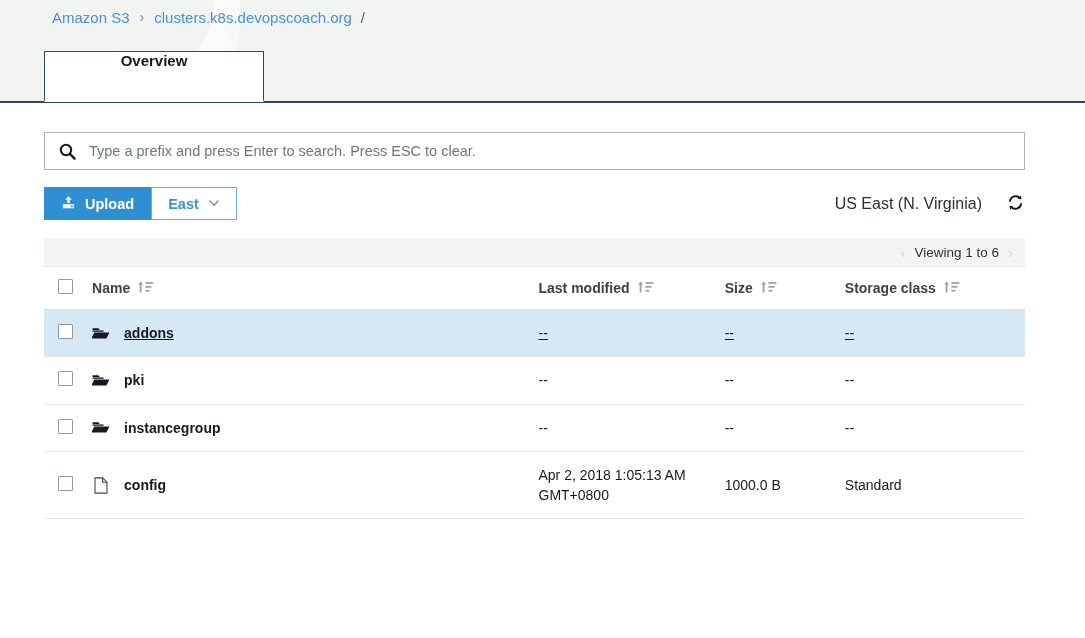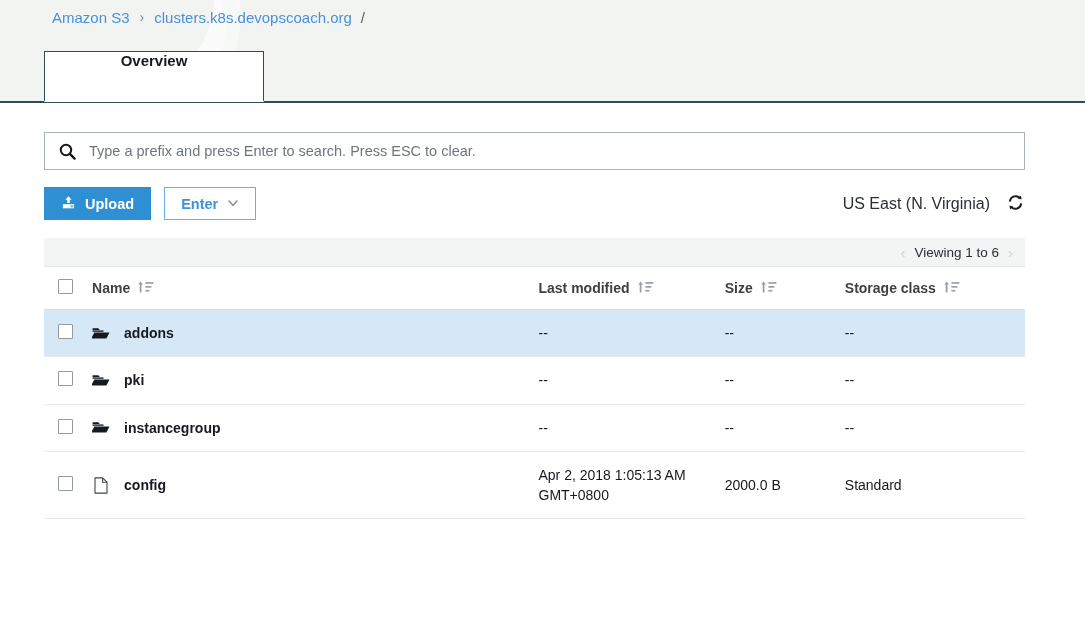--- a/index.html
+++ b/index.html
@@ -109,25 +109,25 @@
     font-size: 14.5px; font-weight: bold;
     border: 1px solid transparent;
     cursor: pointer;
     user-select: none;
   }
   .btn-primary { background: #2f8fd3; color: #fff; border-color: #2f8fd3; }
   .btn-ghost {
     background: #fff; color: #3c93d6; border: 1px solid #6ab0e0;
     font-weight: bold;
   }
-  .mr { margin-right: 13px; }
+  .mr { }
 
   .region-wrap {
     margin-left: auto;
-    display: flex; align-items: center; gap: 16px;
+    display: flex; align-items: center; gap: 24px;
   }
   .region-label { font-size: 16px; color: #2a2f36; }
   .refresh-btn {
     background: none; border: 0; padding: 0; cursor: pointer;
     display: flex; align-items: center;
   }
 
   
   .table-wrap { padding: 18px 60px 0 44px; }
 
@@ -158,21 +158,21 @@
     padding: 13px 0;
     border-bottom: 1px solid #e6e8ea;
     vertical-align: middle;
   }
   .col-check { width: 48px; padding-left: 14px !important; }
   .col-name  { width: 446px; }
   .col-mod   { width: 186px; }
   .col-size  { width: 120px; }
   .col-class { width: 180px; }
 
-  tr.row-hover td { background: #d6e8f5; }
+  tr.row-hover td { background: #d6e8f5; text-decoration: underline; }
   tr.row-hover { }
 
   .th-inner { display: inline-flex; align-items: center; gap: 7px; }
 
   .cb {
     width: 15px; height: 15px;
     border: 1px solid #919aa3;
     background: #fff;
     border-radius: 1px;
     display: inline-block;
@@ -229,21 +229,21 @@
           <rect x="2" y="9.8" width="12" height="4.4" fill="#ffffff"></rect>
           <rect x="10.4" y="11" width="1.1" height="2.2" fill="#2f8fd3"></rect>
           <rect x="12.2" y="11" width="1.1" height="2.2" fill="#2f8fd3"></rect>
         </svg>
       </span>
       <span>Upload</span>
     </button>
 
 
     <button class="btn btn-ghost">
-      <span>Enter</span>
+      <span>East</span>
       <span>
         <svg width="12" height="12" viewBox="0 0 12 12" aria-hidden="true">
           <polyline points="2,4 6,8.4 10,4" fill="none" stroke="#7e868e" stroke-width="1.4" stroke-linecap="round" stroke-linejoin="round"></polyline>
         </svg>
       </span>
     </button>
 
     <div class="region-wrap">
       <span class="region-label">US East (N. Virginia)</span>
       <button class="refresh-btn">
@@ -391,20 +391,20 @@
                 <span class="icon-slot">
                   <svg width="14" height="17" viewBox="0 0 14 17" aria-hidden="true">
                     <path d="M1 0.9 h7.6 l4.4 4.3 v10.9 h-12 z" fill="#ffffff" stroke="#3f454c" stroke-width="1.1" stroke-linejoin="round"></path>
                     <path d="M8.6 0.9 v4.3 h4.4" fill="none" stroke="#3f454c" stroke-width="1.1" stroke-linejoin="round"></path>
                   </svg>
                 </span>
                 <span class="name-text file">config</span>
               </span>
             </td>
             <td class="col-mod"><span class="mod-text">Apr 2, 2018 1:05:13 AM<br>GMT+0800</span></td>
-            <td class="col-size"><span>2000.0 B</span></td>
+            <td class="col-size"><span>1000.0 B</span></td>
             <td class="col-class"><span>Standard</span></td>
           </tr>
         </tbody>
     </table>
 
   </div>
 </div>
 
 </body></html>

